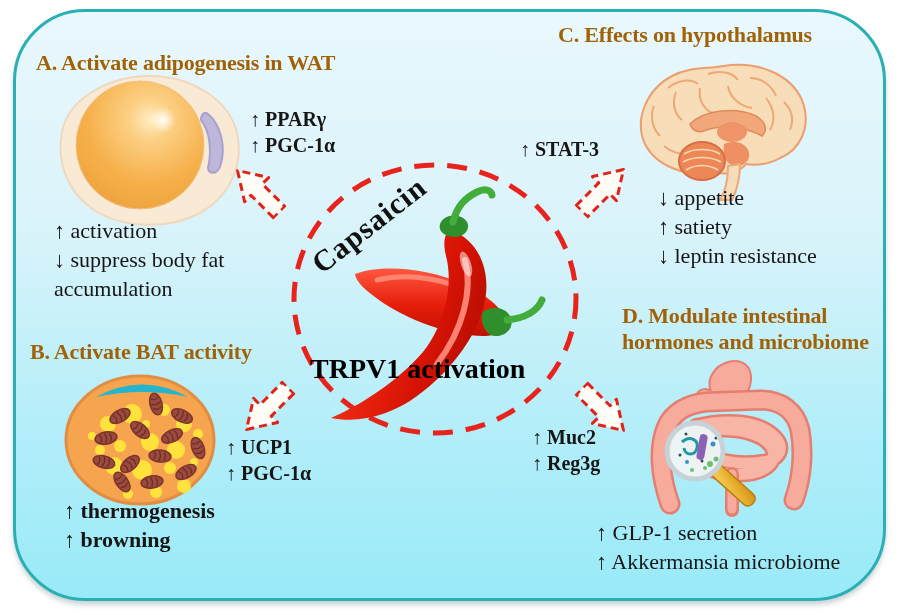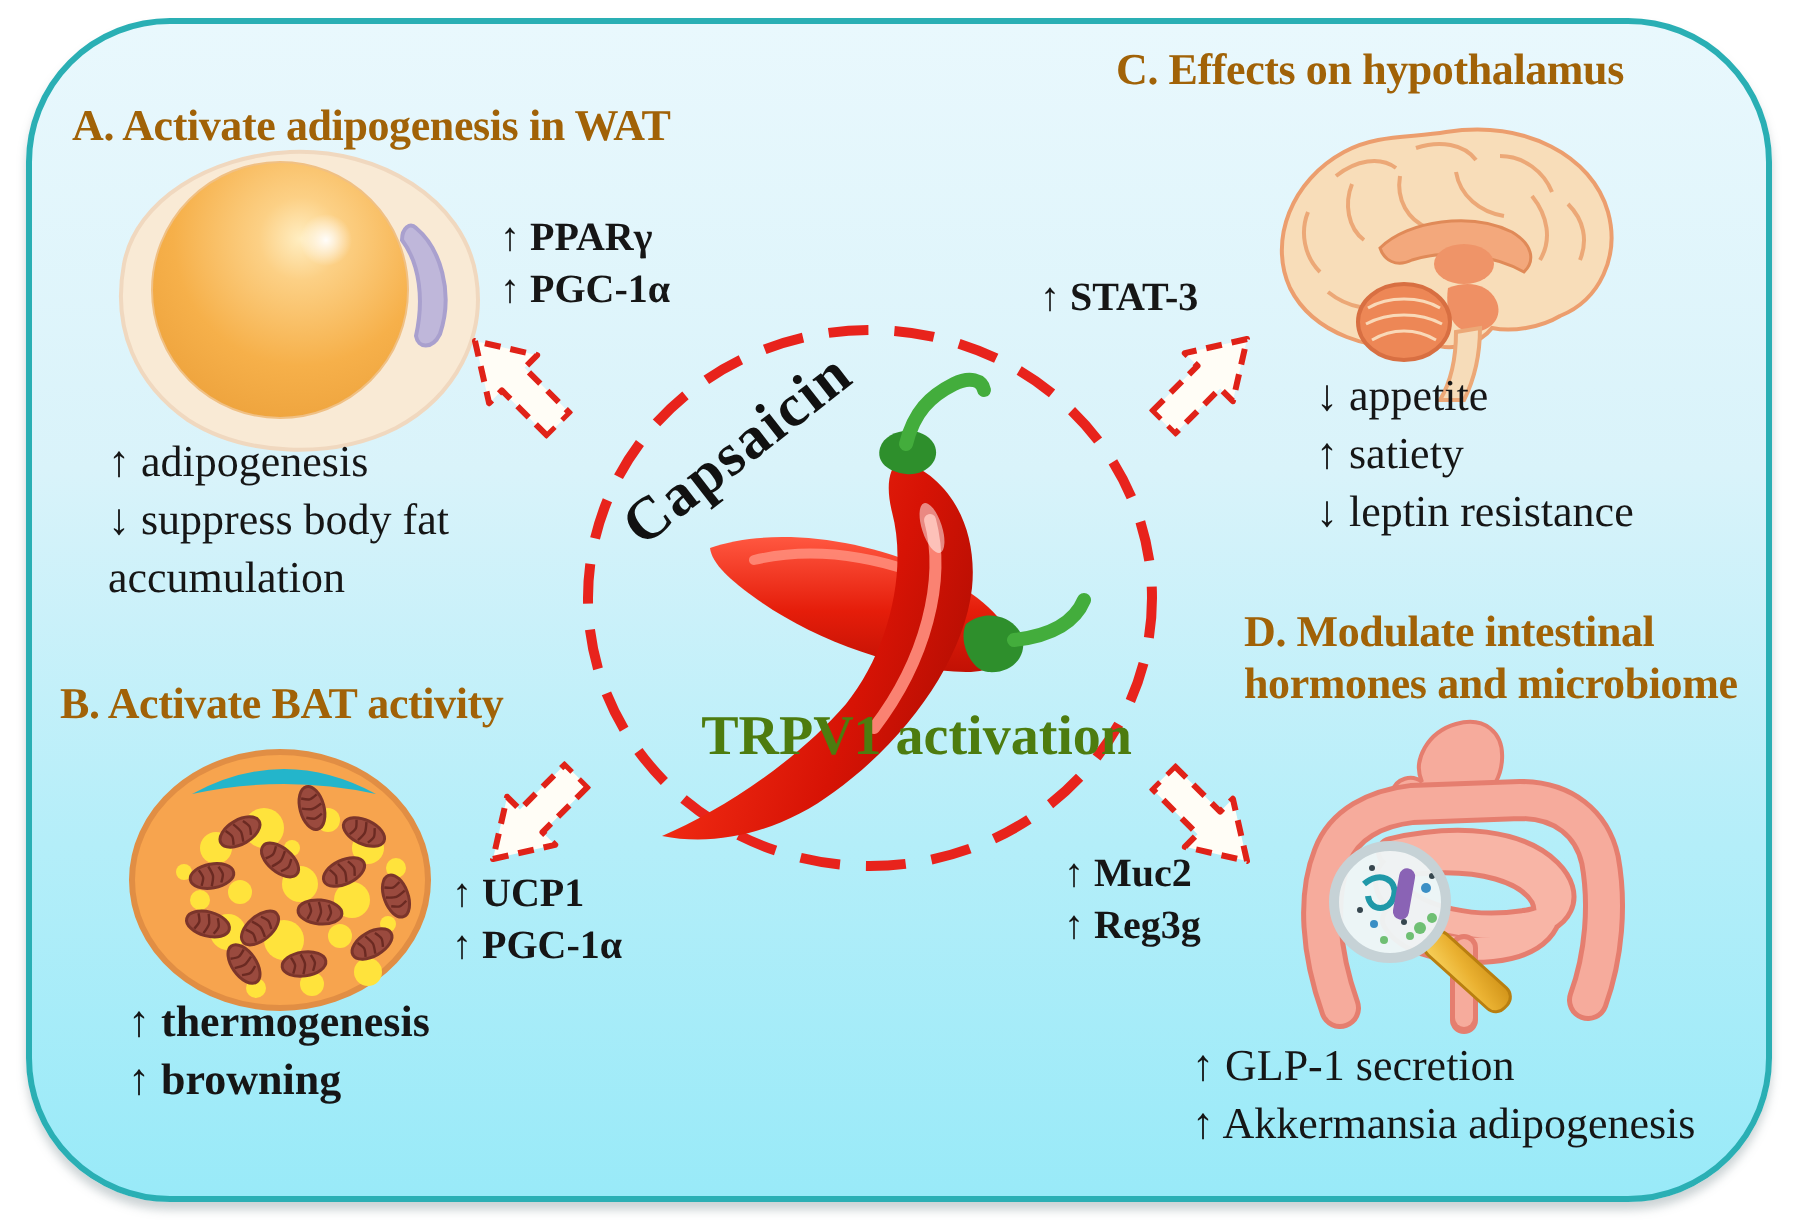--- a/index.html
+++ b/index.html
@@ -30,22 +30,22 @@
   #title-c{left:558px;top:22px;}
   #med-c{left:520px;top:136px;}
   #eff-c{left:658px;top:183px;}
   #title-d{left:622px;top:303px;width:250px;}
   #med-d{left:532px;top:424px;}
   #eff-d{left:596px;top:518px;}
 
   #capsaicin{left:283px;top:208px;width:172px;text-align:center;
              font-size:30px;font-weight:bold;color:#111;letter-spacing:1px;
              transform:rotate(-38deg);}
-  #trpv1{left:310px;top:353px;width:256px;text-align:right;
-         font-size:28px;font-weight:bold;color:#4d7c0f;white-space:nowrap;}
+  #trpv1{left:310px;top:353px;width:256px;text-align:left;
+         font-size:28px;font-weight:bold;color:#000000;white-space:nowrap;}
 
   .block-arrow{width:62px;height:40px;}
   #arrow-a{left:227px;top:171px;transform:rotate(-135deg);}
   #arrow-c{left:572px;top:170px;transform:rotate(-45deg);}
   #arrow-b{left:236px;top:389px;transform:rotate(135deg);}
   #arrow-d{left:572px;top:390px;transform:rotate(45deg);}
 </style>
 </head>
 <body>
 
@@ -226,21 +226,21 @@
 
   <div id="capsaicin" class="abs">Capsaicin</div>
   <div id="trpv1" class="abs">TRPV1 activation</div>
 
   <div id="title-a" class="abs title">A. Activate adipogenesis in WAT</div>
   <div id="med-a" class="abs gene">
     <div>↑ PPARγ</div>
     <div>↑ PGC-1α</div>
   </div>
   <div id="eff-a" class="abs fx">
-    <div class="line">↑ adipogenesis</div>
+    <div class="line">↑ activation</div>
     <div class="wrap">↓ suppress body fat accumulation</div>
   </div>
 
   <div id="title-b" class="abs title">B. Activate BAT activity</div>
   <div id="med-b" class="abs gene">
     <div>↑ UCP1</div>
     <div>↑ PGC-1α</div>
   </div>
   <div id="eff-b" class="abs fx">
     <div class="line">↑ thermogenesis</div>
@@ -257,16 +257,16 @@
     <div class="line">↓ appetite</div>
     <div class="line">↑ satiety</div>
     <div class="line">↓ leptin resistance</div>
   </div>
   <div id="med-d" class="abs gene">
     <div>↑ Muc2</div>
     <div>↑ Reg3g</div>
   </div>
   <div id="eff-d" class="abs fx">
     <div class="line">↑ GLP-1 secretion</div>
-    <div class="line">↑ Akkermansia adipogenesis</div>
+    <div class="line">↑ Akkermansia microbiome</div>
   </div>
 
 </div>
 
 </body></html>

